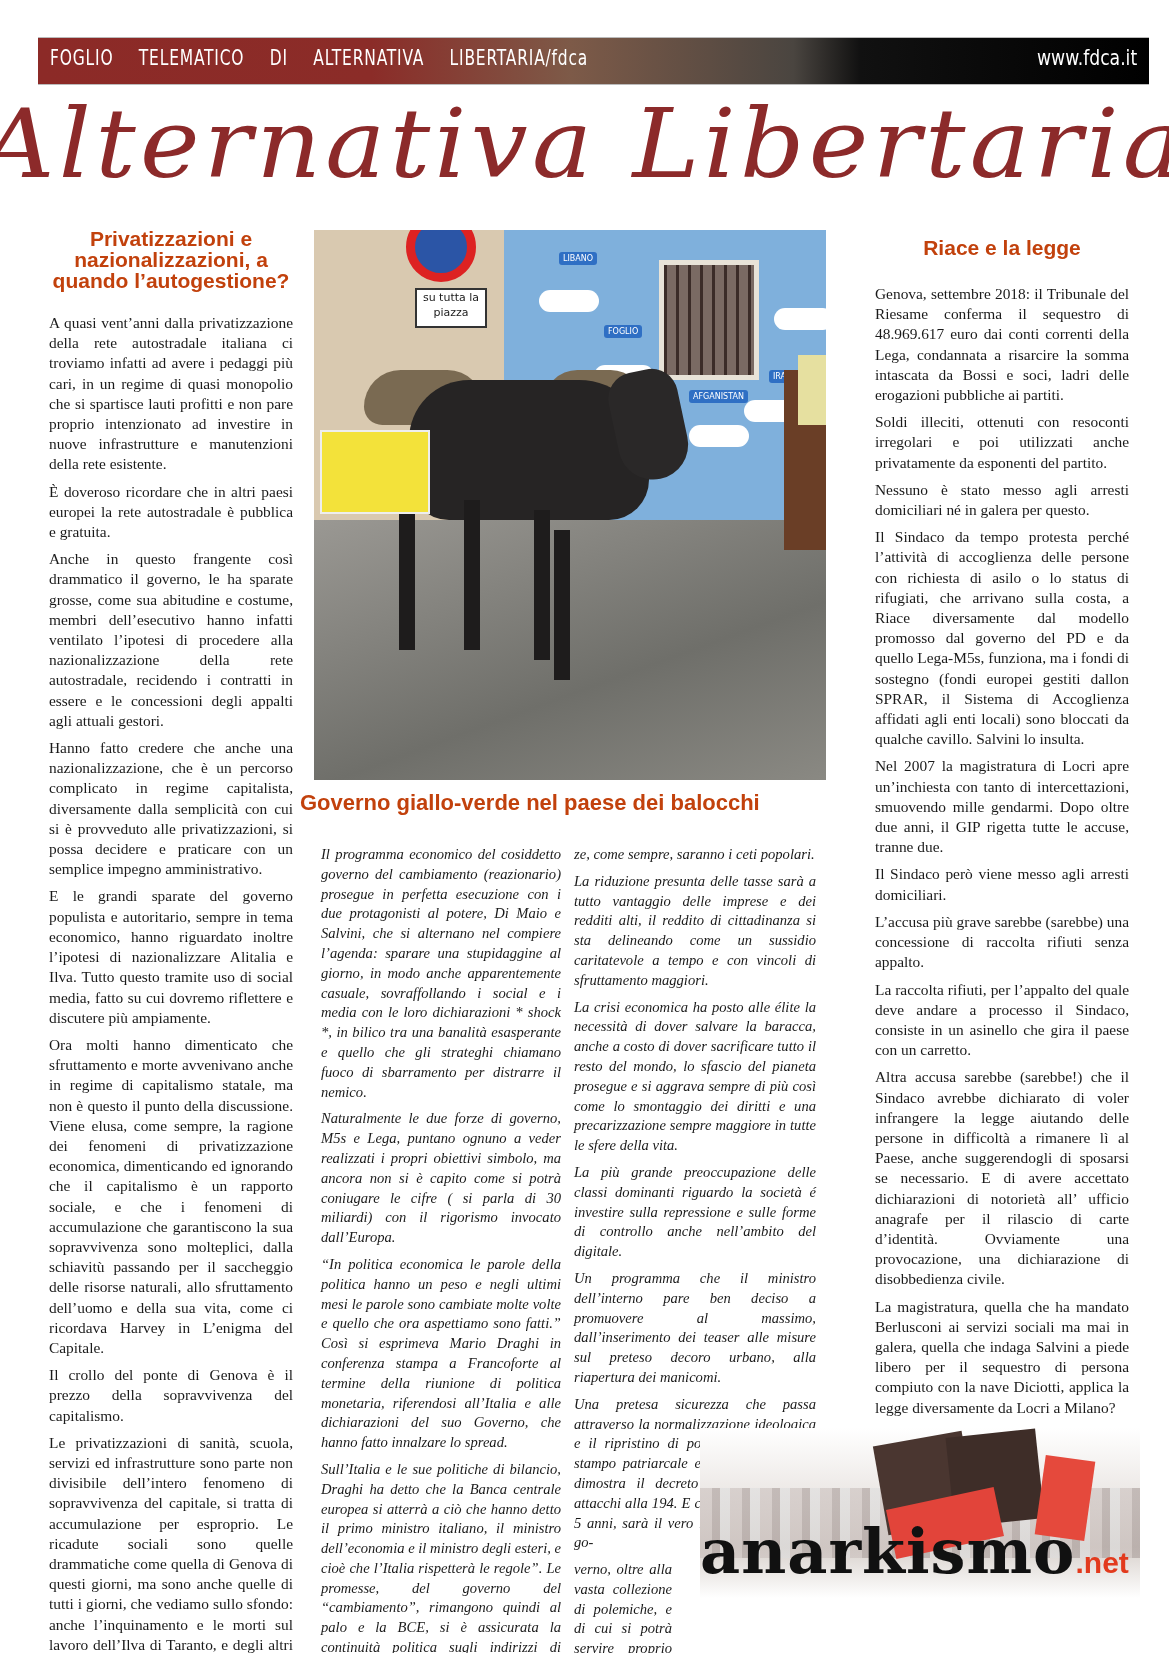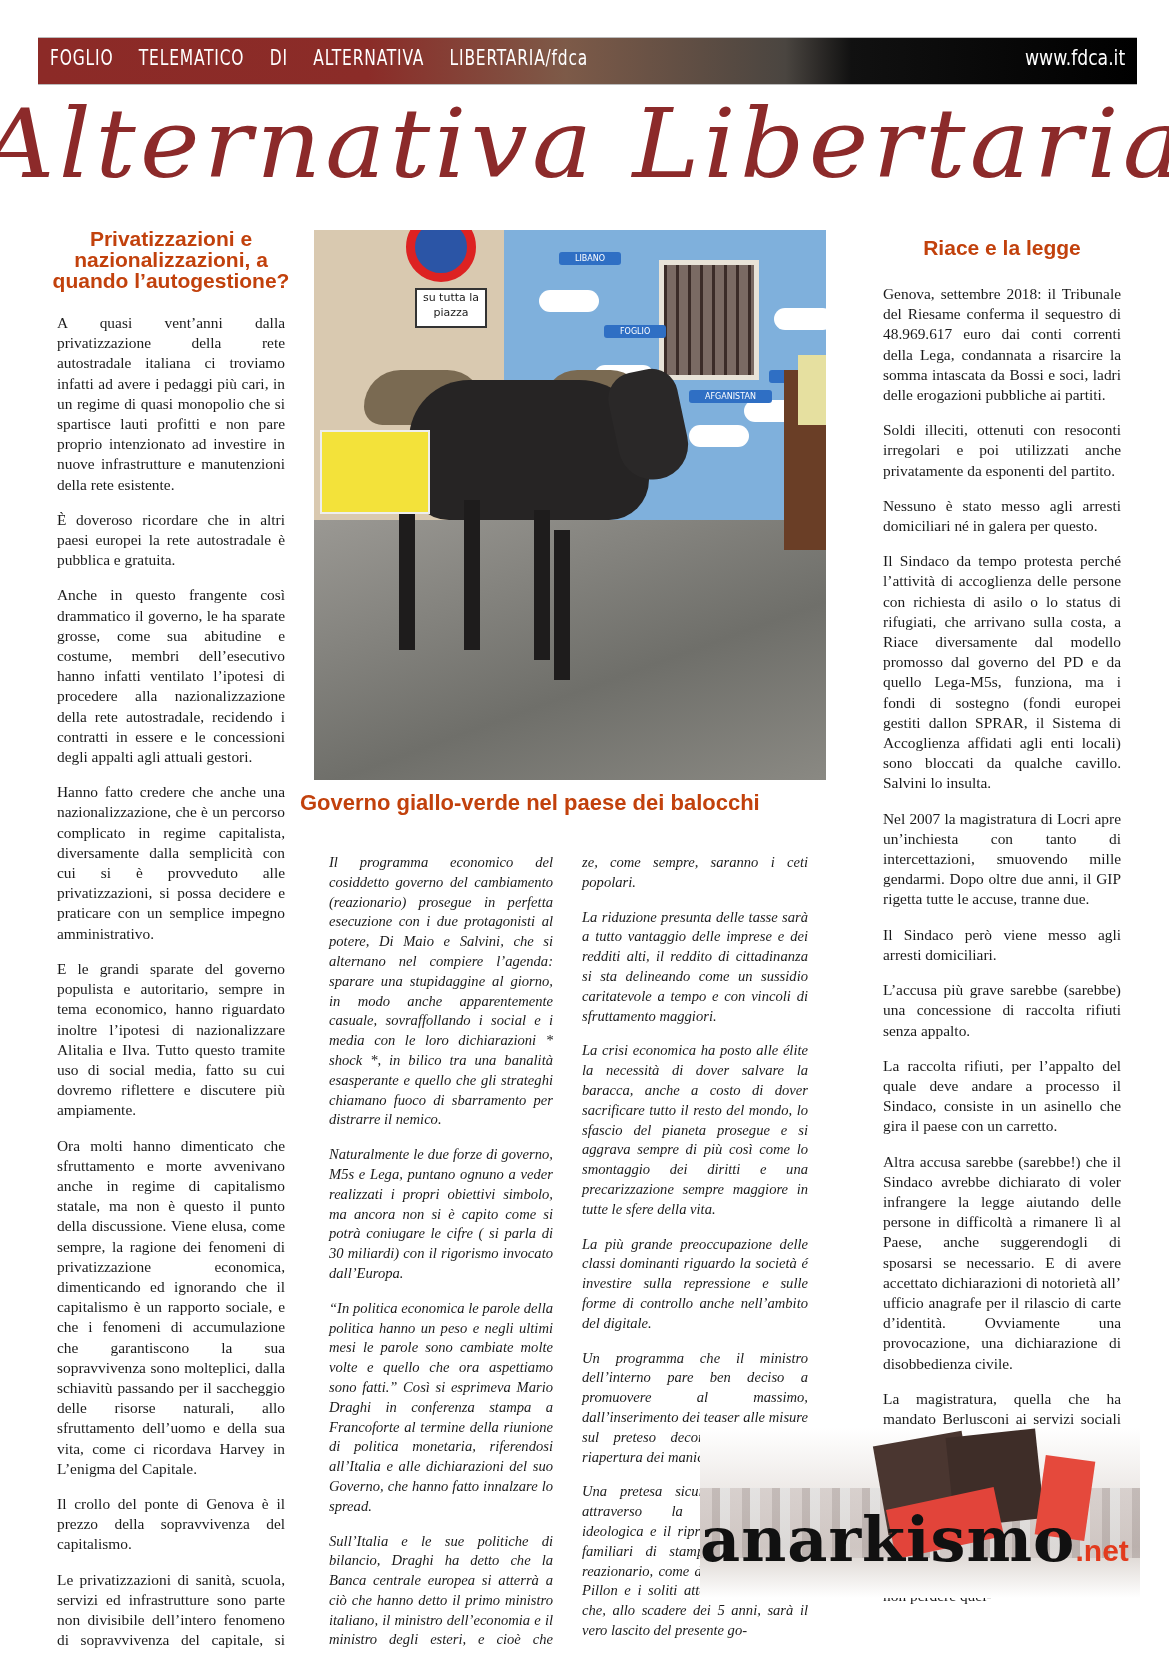--- a/index.html
+++ b/index.html
@@ -1,43 +1,43 @@
 <!DOCTYPE html>
 <html><head>
 <meta charset="utf-8">
 <style>
   html, body { margin: 0; padding: 0; background: #ffffff; }
   body { width: 1169px; height: 1653px; position: relative; overflow: hidden; font-family: "Liberation Serif", serif; color: #1a1a1a; }
 
   .topbar { position: absolute; left: 38px; top: 37px; width: 1099px; height: 46px;
     background: linear-gradient(90deg, #8c2a27 0%, #8b2c28 30%, #7d5a48 48%, #4a4540 68%, #111 74%, #000 100%);
-    border-top: 1px solid #bbb; border-bottom: 1px solid #bbb; }
+    border-top: 1px solid #bbb; border-bottom: 1px solid #bbb; padding-left: 12px; }
   .topbar .left { position: absolute; left: 12px; top: 8px; color: #fff; font-family: "DejaVu Sans Condensed", "DejaVu Sans", sans-serif; font-size: 21px; letter-spacing: 1px; word-spacing: 24px; transform: scaleX(0.82); transform-origin: left center; white-space: nowrap; }
   .topbar .right { position: absolute; right: 12px; top: 8px; color: #fff; font-family: "DejaVu Sans", sans-serif; font-size: 21px; transform: scaleX(0.82); transform-origin: right center; white-space: nowrap; }
 
   .masthead { position: absolute; left: 0; top: 84px; width: 1169px; text-align: center; color: #8c2a2a;
     font-family: "DejaVu Serif", serif; font-style: italic; font-size: 96px; letter-spacing: 4px; line-height: 120px; transform: scaleX(1.05); }
 
   .col { position: absolute; font-size: 15.4px; line-height: 20.2px; text-align: justify; }
-  .col p { margin: 15px; text-indent: 0; }
+  .col p { margin: 7px; text-indent: 0; }
   .headline { font-family: "Liberation Sans", sans-serif; font-weight: bold; color: #c2410c; text-align: center; }
 
   .left-col { left: 42px; top: 228px; width: 258px; }
   .left-col .headline { font-size: 21px; line-height: 21px; margin: 0 0 22px 0; }
   .left-col .body { height: 1360px; }
 
   .photo { position: absolute; left: 314px; top: 230px; width: 512px; height: 550px; overflow: hidden; background: #8c8c88; }
   .photo .wall { position: absolute; left: 190px; top: 0; width: 322px; height: 360px; background: #7fb0dc; }
   .photo .bldg { position: absolute; left: 0; top: 0; width: 190px; height: 300px; background: #d9c9b0; }
   .photo .street { position: absolute; left: 0; top: 290px; width: 512px; height: 260px; background: linear-gradient(160deg, #9a9893, #6f6f6a 60%, #8a8983); }
   .photo .sign { position: absolute; left: 92px; top: -18px; width: 70px; height: 70px; border-radius: 50%; background: #2b55a6; border: 9px solid #d22; box-sizing: border-box; }
   .photo .plate { position: absolute; left: 101px; top: 58px; width: 68px; height: 36px; background: #fff; border: 2px solid #333; font-family: "DejaVu Sans", sans-serif; font-size: 11px; line-height: 15px; text-align: center; }
   .photo .window { position: absolute; left: 345px; top: 30px; width: 90px; height: 110px; background: repeating-linear-gradient(90deg,#3b2c28 0 3px,#7a6a63 3px 12px); border: 5px solid #e8e3d8; }
   .photo .cloud { position: absolute; width: 60px; height: 22px; background: #fff; border-radius: 30px; }
-  .photo .label { position: absolute; background: #2f6fc4; color: #fff; font-family: "DejaVu Sans", sans-serif; font-size: 8px; padding: 2px 16px; border-radius: 3px; }
+  .photo .label { position: absolute; background: #2f6fc4; color: #fff; font-family: "DejaVu Sans", sans-serif; font-size: 8px; padding: 2px 4px; border-radius: 3px; }
   .photo .donkey { position: absolute; left: 95px; top: 150px; width: 240px; height: 140px; background: #262424; border-radius: 60px 70px 40px 40px; }
   .photo .head { position: absolute; left: 300px; top: 140px; width: 70px; height: 110px; background: #2a2828; border-radius: 30px 30px 40px 40px; transform: rotate(-12deg); }
   .photo .leg { position: absolute; width: 16px; height: 150px; background: #1e1c1c; }
   .photo .basket { position: absolute; background: #7a6a52; border-radius: 40px 40px 20px 20px; }
   .photo .poster { position: absolute; left: 6px; top: 200px; width: 110px; height: 84px; background: #f3e23a; border: 2px solid #eee; font-family: "DejaVu Sans", sans-serif; font-size: 7px; color: #333; text-align: center; padding-top: 26px; box-sizing: border-box; }
   .photo .man { position: absolute; left: 470px; top: 140px; width: 60px; height: 180px; background: #6a3e26; }
   .photo .shirt { position: absolute; left: 484px; top: 125px; width: 40px; height: 70px; background: #e6e0a0; }
 
   .mid-headline { position: absolute; left: 300px; top: 790px; width: 530px; font-size: 22px; line-height: 26px; text-align: left; }
 
@@ -46,21 +46,21 @@
   .mid-col-b { left: 567px; top: 838px; width: 256px; }
   .mid-col-b .wrap-narrow { width: 98px; }
 
   .right-col { left: 868px; top: 236px; width: 268px; }
   .right-col .headline { font-size: 21px; line-height: 24px; margin: 0 0 24px 0; }
 
   .logo { position: absolute; left: 700px; top: 1428px; width: 440px; height: 170px; overflow: hidden;
     background: linear-gradient(180deg, #fff 0%, #e9e4e1 45%, #d8d1cc 70%, #fff 100%); }
   .logo .flag { position: absolute; width: 90px; height: 90px; }
   .logo .crowd { position: absolute; left: 0; top: 60px; width: 440px; height: 70px; background: repeating-linear-gradient(90deg, #c9bfbc 0 12px, #a79b98 12px 20px, #ddd 20px 30px); opacity: .6; }
-  .logo .word { position: absolute; left: 0; bottom: 22px; font-family: "DejaVu Serif", serif; font-weight: bold; font-size: 62px; letter-spacing: 1px; color: #111; white-space: nowrap; }
+  .logo .word { position: absolute; left: 0; bottom: 10px; font-family: "DejaVu Serif", serif; font-weight: bold; font-size: 62px; letter-spacing: 1px; color: #111; white-space: nowrap; }
   .logo .net { font-family: "Liberation Sans", sans-serif; color: #e23a1d; font-size: 30px; font-weight: bold; letter-spacing: 0; }
 </style>
 </head>
 <body>
 
 <div class="topbar">
   <span class="left">FOGLIO TELEMATICO DI ALTERNATIVA LIBERTARIA/fdca</span>
   <span class="right">www.fdca.it</span>
 </div>
 

